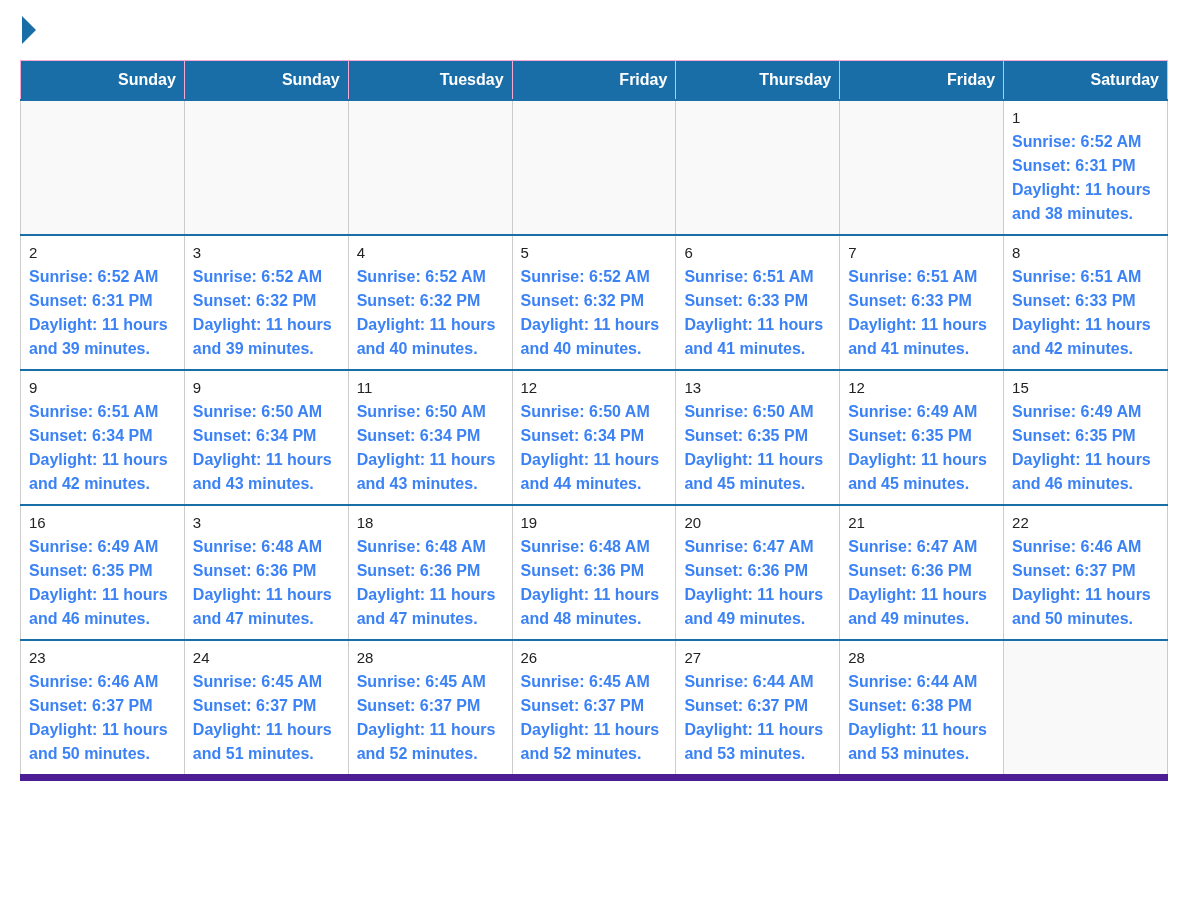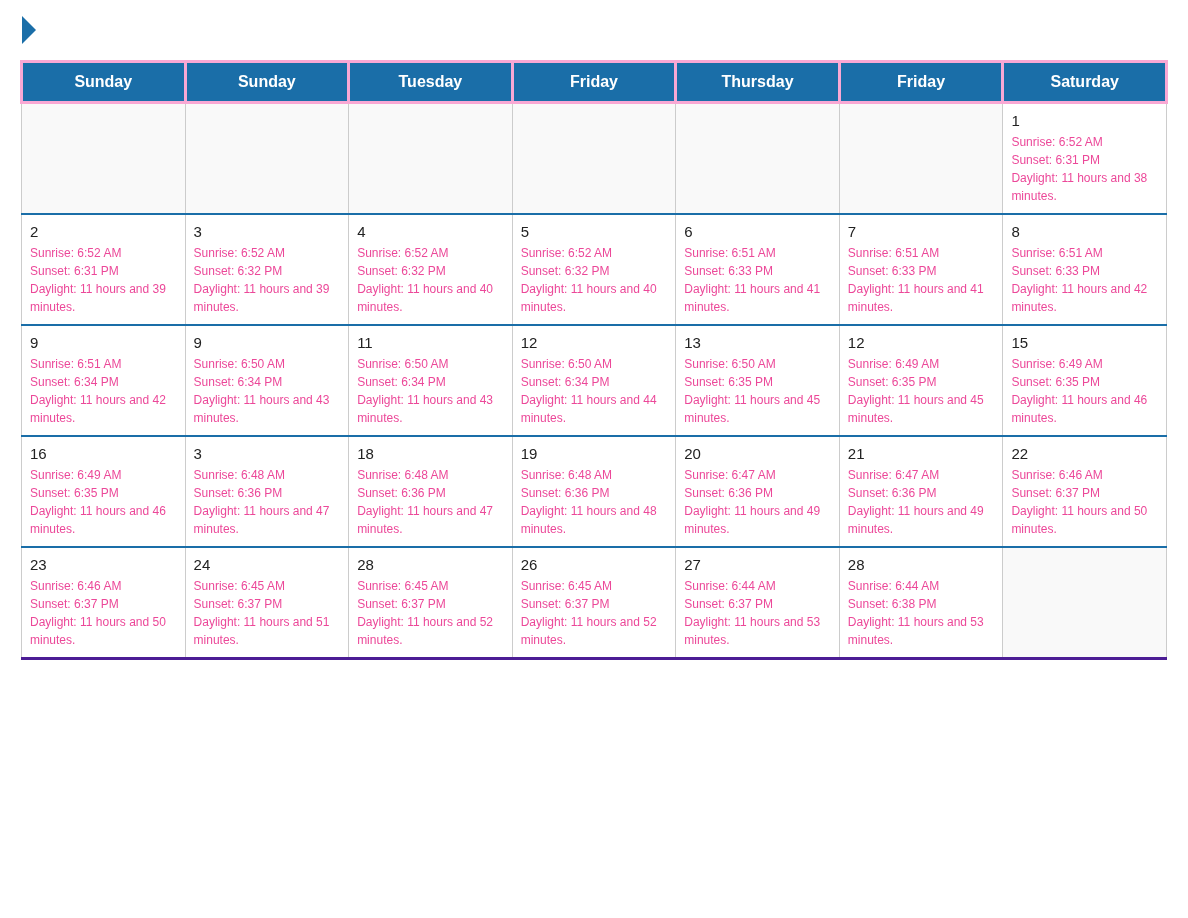--- a/index.html
+++ b/index.html
@@ -65,51 +65,52 @@
       width: 100%;
       border-collapse: collapse;
       border: 1px solid #999;
     }
     .calendar th {
       background-color: #1a6ea8;
       color: #fff;
       font-size: 16px;
       font-weight: bold;
       padding: 10px 8px;
-      text-align: center;
-      border: 3px solid #f9a8d4;
+      text-align: right;
+      border: 1px solid #f9a8d4;
     }
     .calendar td {
       vertical-align: top;
       padding: 8px;
       border: 1px solid #ccc;
       width: 14.28%;
       min-height: 110px;
       font-size: 12px;
       color: #333;
     }
     .calendar tr td {
       border-top: 2px solid #1a6ea8;
     }
     .day-num {
       font-size: 15px;
       font-weight: normal;
       margin-bottom: 4px;
       color: #222;
     }
     .day-info {
-      font-size: 12px;
-      color: #ec4899;
+      font-size: 16px;
+      color: #3b82f6;
       line-height: 1.5;
+      font-weight: bold;
     }
     .empty-cell {
       background: #f9f9f9;
     }
     .last-row td {
-      border-bottom: 3px solid #4c1d95;
+      border-bottom: 7px solid #4c1d95;
     }
   </style>
 </head>
 <body>
 
 <div class="header">
   <div class="logo">
     <div class="logo-top">
       <span class="logo-general"></span>
       <div class="logo-arrow"></div>

